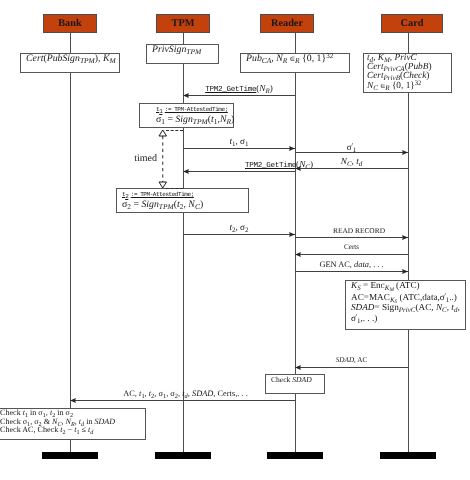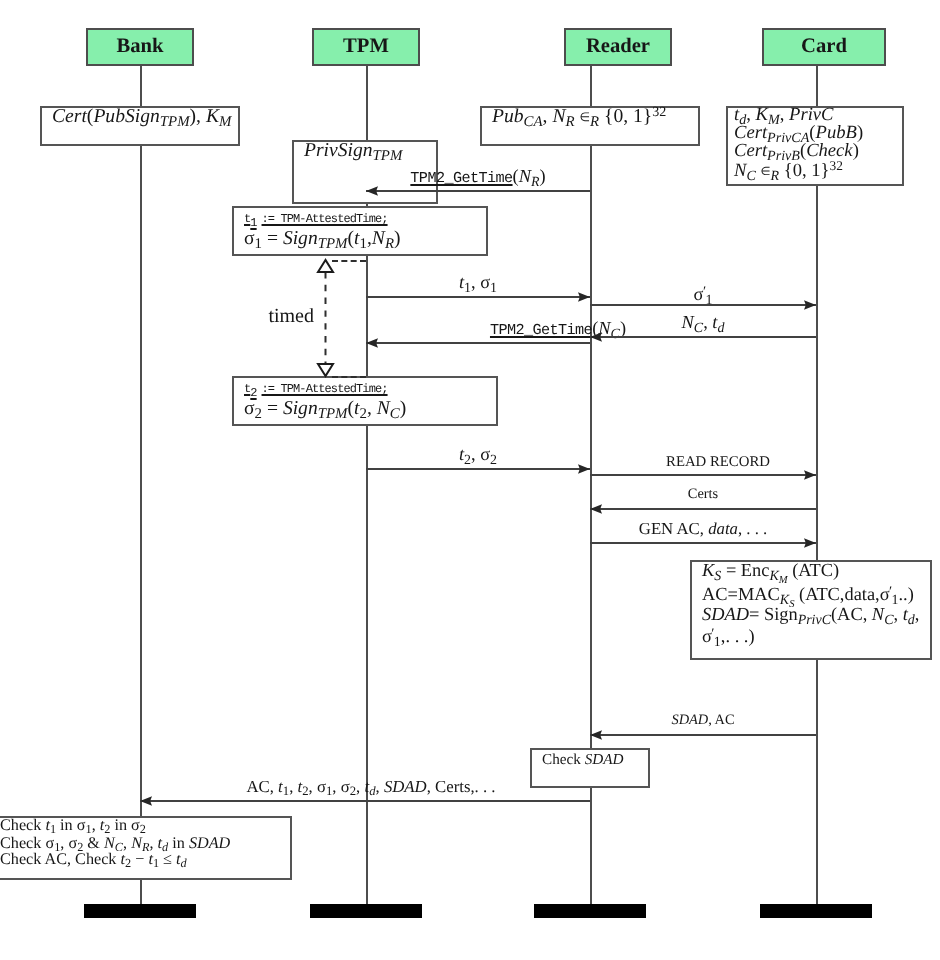--- a/index.html
+++ b/index.html
@@ -4,21 +4,21 @@
 <title>Sequence Diagram</title>
 <style>
   html,body{margin:0;padding:0;background:#ffffff;}
   body{width:470px;height:480px;overflow:hidden;
        font-family:"Liberation Serif",serif;color:#171717;
        -webkit-font-smoothing:antialiased;text-rendering:geometricPrecision;}
   #stage{position:relative;width:470px;height:480px;}
 
   .lifeline{position:absolute;width:1px;background:#4d4d4d;}
   .head-box{position:absolute;box-sizing:border-box;border:1px solid #4d4d4d;
-            background:#86efac;display:flex;align-items:center;justify-content:center;
+            background:#c2410c;display:flex;align-items:center;justify-content:center;
             font-weight:bold;font-size:10.3px;}
   .end-bar{position:absolute;background:#000;}
 
   .kbox,.abox{position:absolute;box-sizing:border-box;border:1px solid #555;
               background:#fff;font-size:9.8px;line-height:10.4px;
               display:flex;flex-direction:column;justify-content:flex-start;}
   .kbox,.abox{--pad:5px;}
   .kbox .ln,.abox .ln{padding:0 var(--pad);white-space:nowrap;}
   .msg-label{position:absolute;font-size:9.2px;white-space:nowrap;
              transform:translateX(-50%);text-align:center;line-height:9px;}
@@ -40,45 +40,45 @@
     <div class="head-box" style="left: 43px; top: 14px; width: 54px; height: 19px;">
       <span>Bank</span>
     </div>
     <div class="end-bar" style="left: 42px; top: 452px; width: 56px; height: 7px;"></div>
     <div class="lifeline" style="left: 183px; top: 32.5px; height: 419.5px;"></div>
     <div class="head-box" style="left: 156px; top: 14px; width: 54px; height: 19px;">
       <span>TPM</span>
     </div>
     <div class="end-bar" style="left: 155px; top: 452px; width: 56px; height: 7px;"></div>
     <div class="lifeline" style="left: 295px; top: 32.5px; height: 419.5px;"></div>
-    <div class="head-box" style="left: 282px; top: 14px; width: 54px; height: 19px;">
+    <div class="head-box" style="left: 260px; top: 14px; width: 54px; height: 19px;">
       <span>Reader</span>
     </div>
     <div class="end-bar" style="left: 267px; top: 452px; width: 56px; height: 7px;"></div>
     <div class="lifeline" style="left: 408px; top: 32.5px; height: 419.5px;"></div>
     <div class="head-box" style="left: 381px; top: 14px; width: 62px; height: 19px;">
       <span>Card</span>
     </div>
     <div class="end-bar" style="left: 380px; top: 452px; width: 56px; height: 7px;"></div>
     <div class="kbox" style="left: 20px; top: 53px; width: 100px; height: 20px;">
       <div class="ln"><i>Cert</i>(<i>PubSign</i><sub><i>TPM</i></sub>), <i>K</i><sub><i>M</i></sub></div>
     </div>
-    <div class="kbox" style="left: 146px; top: 70px; width: 73px; height: 32px;">
+    <div class="kbox" style="left: 146px; top: 44px; width: 73px; height: 20px;">
       <div class="ln"><i>PrivSign</i><sub><i>TPM</i></sub></div>
     </div>
     <div class="kbox" style="left: 240px; top: 53px; width: 110px; height: 20px;">
       <div class="ln"><i>Pub</i><sub><i>CA</i></sub>, <i>N</i><sub><i>R</i></sub> <span class="sym">∈</span><sub><i>R</i></sub> {0, 1}<sup>32</sup></div>
     </div>
     <div class="kbox" style="left: 363px; top: 53px; width: 89px; height: 40px; line-height: 9.2px; font-size: 9.3px; --pad: 3px;">
       <div class="ln"><i>t</i><sub><i>d</i></sub>, <i>K</i><sub><i>M</i></sub>, <i>PrivC</i></div>
       <div class="ln"><i>Cert</i><sub><i>PrivCA</i></sub>(<i>PubB</i>)</div>
       <div class="ln"><i>Cert</i><sub><i>PrivB</i></sub>(<i>Check</i>)</div>
       <div class="ln"><i>N</i><sub><i>C</i></sub> <span class="sym">∈</span><sub><i>R</i></sub> {0, 1}<sup>32</sup></div>
     </div>
-    <div class="abox" style="left: 116px; top: 103px; width: 128px; height: 25px;">
+    <div class="abox" style="left: 139px; top: 103px; width: 95px; height: 25px; padding-left: 11px;">
       <div class="ln"><span class="mono">t</span><sub><span class="mono">1</span></sub> <span class="mono">:= TPM-AttestedTime;</span></div>
       <div class="ln">σ<sub>1</sub> = <i>Sign</i><sub><i>TPM</i></sub>(<i>t</i><sub>1</sub>,<i>N</i><sub><i>R</i></sub>)</div>
     </div>
     <div class="abox" style="left: 116px; top: 188px; width: 133px; height: 25px;">
       <div class="ln"><span class="mono">t</span><sub><span class="mono">2</span></sub> <span class="mono">:= TPM-AttestedTime;</span></div>
       <div class="ln">σ<sub>2</sub> = <i>Sign</i><sub><i>TPM</i></sub>(<i>t</i><sub>2</sub>, <i>N</i><sub><i>C</i></sub>)</div>
     </div>
     <div class="abox" style="left: 345px; top: 280px; width: 121px; height: 50px; line-height: 9.7px; font-size: 9.2px; --pad: 5px;">
       <div class="ln"><i>K</i><sub><i>S</i></sub> = Enc<sub><i>K</i><sub><i>M</i></sub></sub> (ATC)</div>
       <div class="ln">AC=MAC<sub><i>K</i><sub><i>S</i></sub></sub> (ATC,data,σ<span class="pr">′</span><sub>1</sub>..)</div>

